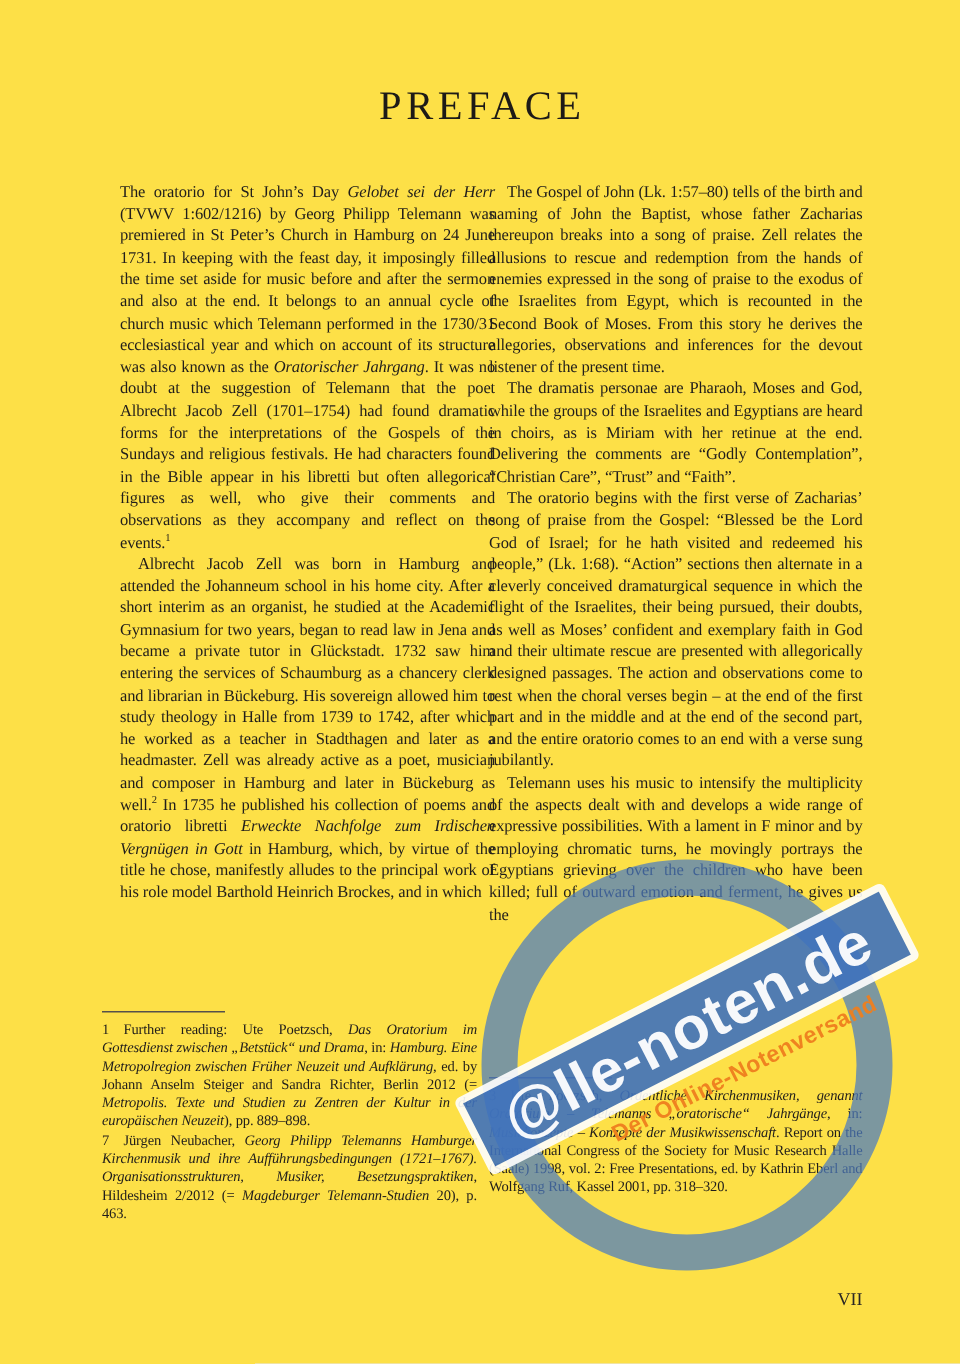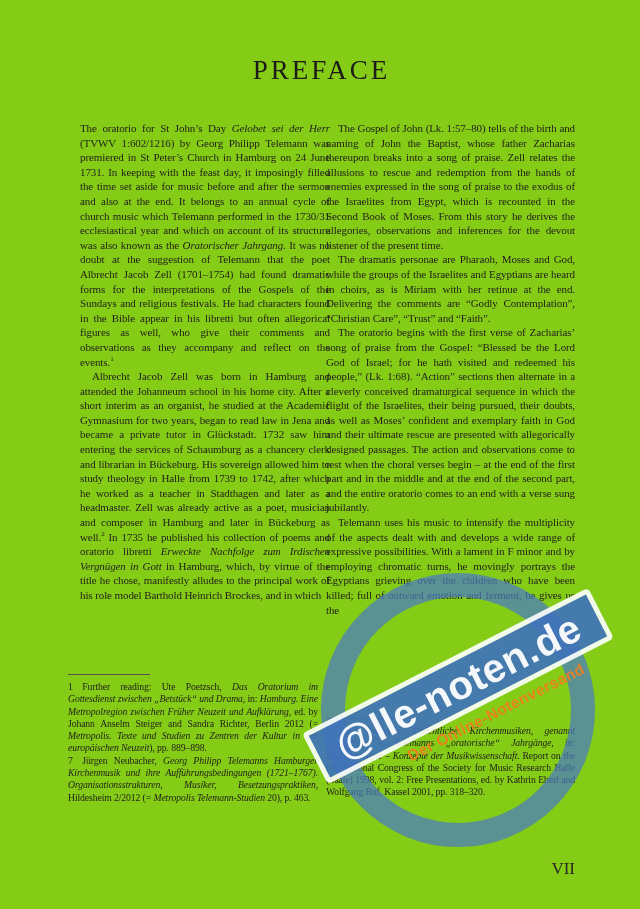--- a/index.html
+++ b/index.html
@@ -1,20 +1,20 @@
 <!DOCTYPE html>
 <html lang="en"><head>
 <meta charset="utf-8">
 <style>
   html,body{margin:0;padding:0;background:#e8e8e8;}
   .page{
     position:relative;
     width:640px;height:909px;
     margin:0 auto;
-    background:#84cc16;
+    background:#fde047;
     font-family:"Liberation Serif","DejaVu Serif",serif;
     color:#211e1b;
     overflow:hidden;
   }
   .title-wrap{
     position:absolute;top:55px;left:68px;width:507px;
     text-align:center;
   }
   .title-wrap h1{
     margin:0;font-size:27px;font-weight:normal;
@@ -42,21 +42,21 @@
   }
   p.fn{
     margin:0;
     font-size:9.7px;line-height:12.3px;
     text-align:justify;
     letter-spacing:-0.1px;
     hyphens:auto;-webkit-hyphens:auto;
   }
   .page-number{
     position:absolute;top:859px;left:326px;width:249px;
-    text-align:right;font-size:17px;color:#2a2723;
+    text-align:right;font-size:12px;color:#2a2723;
   }
   .stamp{
     position:absolute;top:0;left:0;width:640px;height:909px;
     pointer-events:none;
   }
 </style>
 </head>
 <body>
 
 <div class="page">
@@ -74,21 +74,21 @@
       <p class="body indent"><span>The Gospel of John (Lk. 1:57–80) tells of the birth and naming of John the Baptist, whose father Zacharias thereupon breaks into a song of praise. Zell relates the allusions to rescue and redemption from the hands of enemies expressed in the song of praise to the exodus of the Israelites from Egypt, which is recounted in the Second Book of Moses. From this story he derives the allegories, observations and inferences for the devout listener of the present time.</span></p>
       <p class="body indent"><span>The dramatis personae are Pharaoh, Moses and God, while the groups of the Israelites and Egyptians are heard in choirs, as is Miriam with her retinue at the end. Delivering the comments are “Godly Contemplation”, “Christian Care”, “Trust” and “Faith”.</span></p>
       <p class="body indent"><span>The oratorio begins with the first verse of Zacharias’ song of praise from the Gospel: “Blessed be the Lord God of Israel; for he hath visited and redeemed his people,” (Lk. 1:68). “Action” sections then alternate in a cleverly conceived dramaturgical sequence in which the flight of the Israelites, their being pursued, their doubts, as well as Moses’ confident and exemplary faith in God and their ultimate rescue are presented with allegorically designed passages. The action and observations come to rest when the choral verses begin – at the end of the first part and in the middle and at the end of the second part, and the entire oratorio comes to an end with a verse sung jubilantly.</span></p>
       <p class="body indent"><span>Telemann uses his music to intensify the multiplicity of the aspects dealt with and develops a wide range of expressive possibilities. With a lament in F minor and by employing chromatic turns, he movingly portrays the Egyptians grieving over the children who have been killed; full of outward emotion and ferment, he gives us the</span></p>
     </div>
 
   <div class="footnotes footnotes-left">
     <div class="fn-rule"></div>
     <div>
         <p class="fn"><span>1 Further reading: Ute Poetzsch, </span><em>Das Oratorium im Gottesdienst zwischen „Betstück“ und Drama</em><span>, in: </span><em>Hamburg. Eine Metropolregion zwischen Früher Neuzeit und Aufklärung</em><span>, ed. by Johann Anselm Steiger and Sandra Richter, Berlin 2012 (= </span><em>Metropolis. Texte und Studien zu Zentren der Kultur in der europäischen Neuzeit</em><span>), pp. 889–898.</span></p>
-        <p class="fn"><span>7 Jürgen Neubacher, </span><em>Georg Philipp Telemanns Hamburger Kirchenmusik und ihre Aufführungsbedingungen (1721–1767). Organisationsstrukturen, Musiker, Besetzungspraktiken</em><span>, Hildesheim 2/2012 (= </span><em>Metropolis Telemann-Studien</em><span> 20), p. 463.</span></p>
+        <p class="fn"><span>7 Jürgen Neubacher, </span><em>Georg Philipp Telemanns Hamburger Kirchenmusik und ihre Aufführungsbedingungen (1721–1767). Organisationsstrukturen, Musiker, Besetzungspraktiken</em><span>, Hildesheim 2/2012 (= </span><em>Magdeburger Telemann-Studien</em><span> 20), p. 463.</span></p>
       </div>
   </div>
 
   <div class="footnotes footnotes-right">
     <div class="fn-rule"></div>
     <div>
         <p class="fn"><span>3 Ute Poetzsch, </span><em>Ordentliche Kirchenmusiken, genannt Oratorium – Telemanns „oratorische“ Jahrgänge</em><span>, in: </span><em>Musikkonzepte – Konzepte der Musikwissenschaft</em><span>. Report on the International Congress of the Society for Music Research Halle (Saale) 1998, vol. 2: Free Presentations, ed. by Kathrin Eberl and Wolfgang Ruf, Kassel 2001, pp. 318–320.</span></p>
       </div>
   </div>
 

